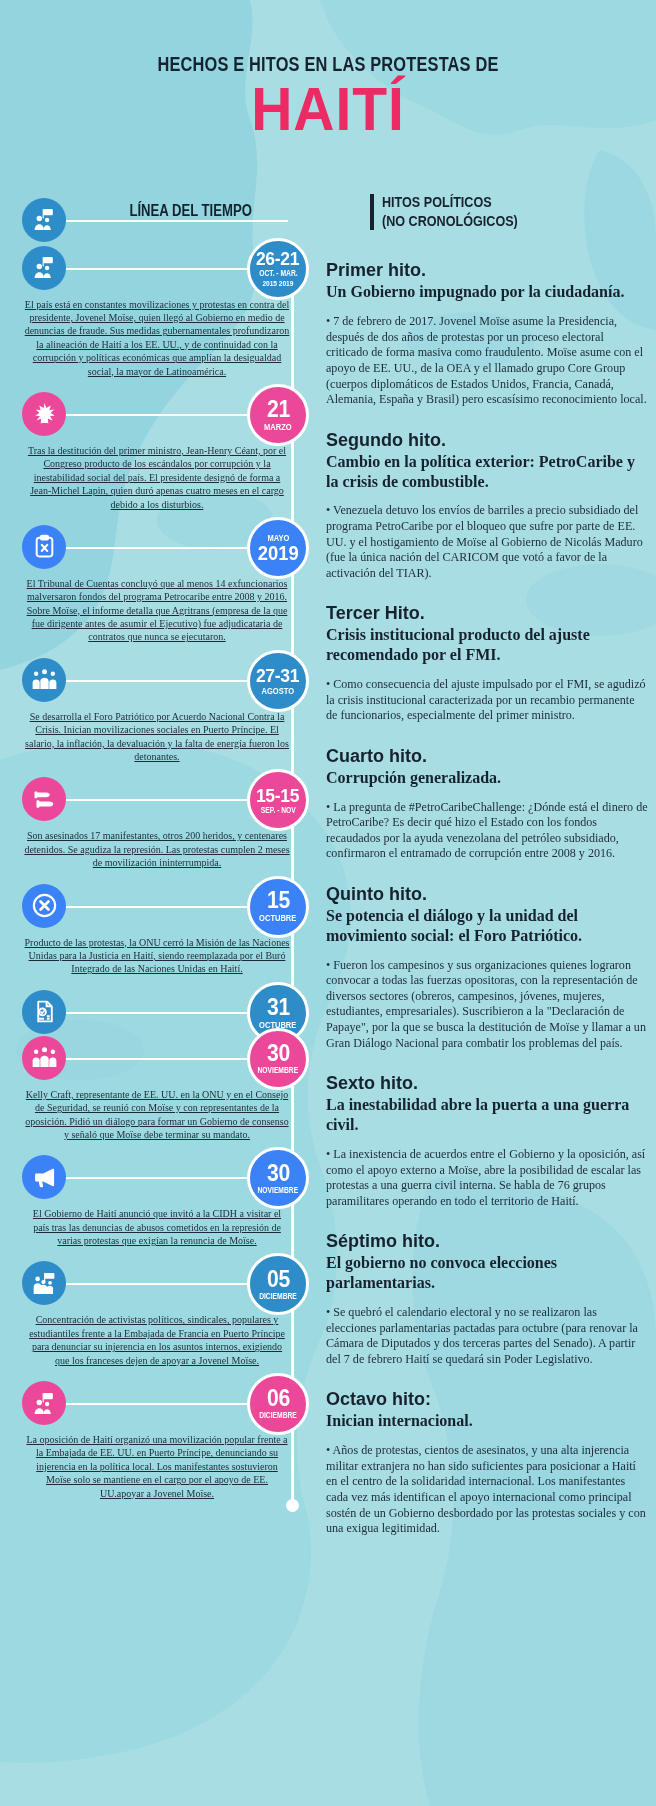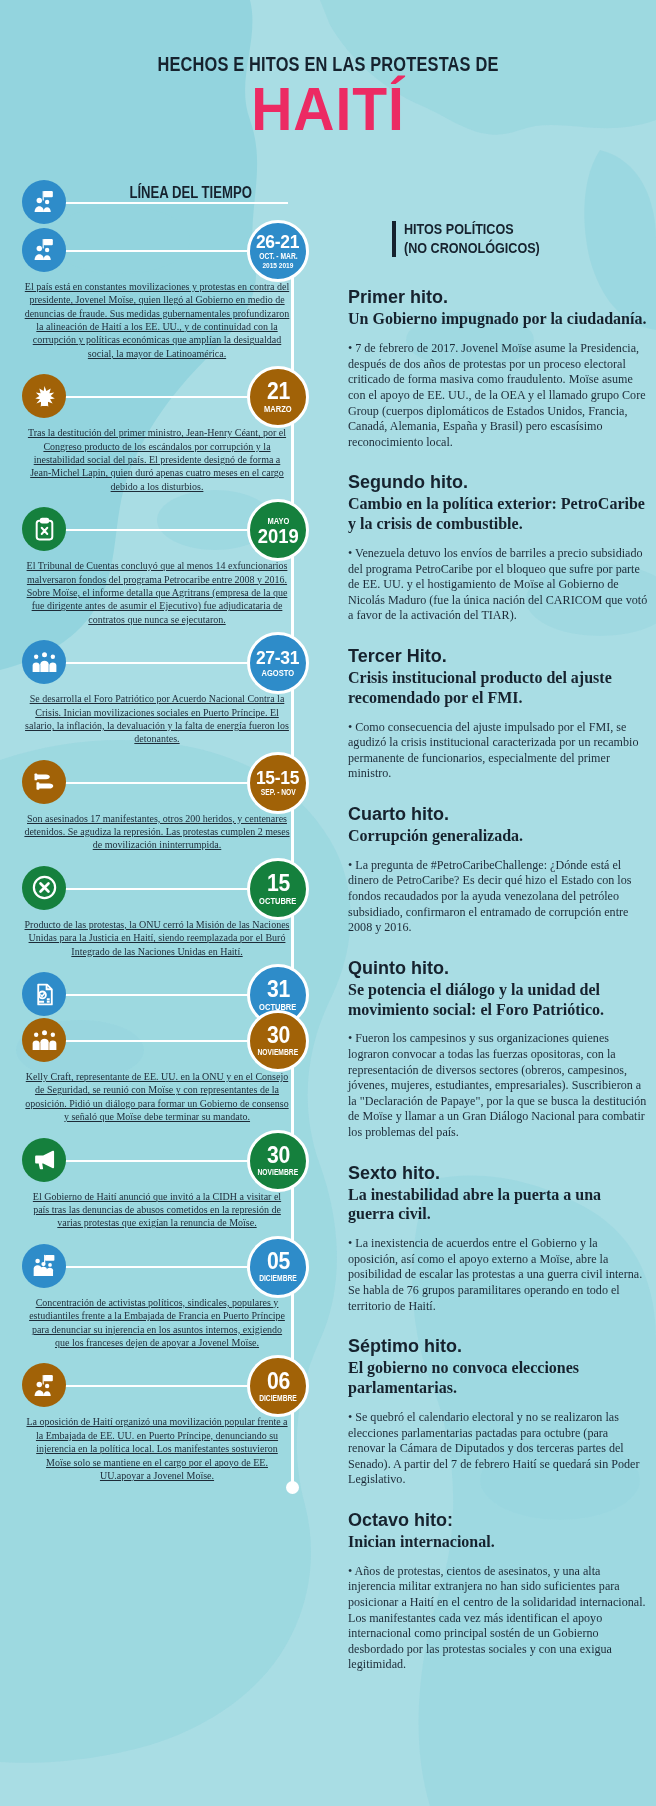--- a/index.html
+++ b/index.html
@@ -54,24 +54,23 @@
     color: #ec2a63;
     letter-spacing: 1px;
     transform: scaleX(0.92);
     margin-top: 4px;
     display: block;
   }
 
   
   .columns {
     position: relative;
-    margin-top: 39px;
+    margin-top: 12px;
     display: flex;
-    align-items: flex-start;
-    gap: 22px;
+    align-items: center;
   }
 
   
   .timeline-col {
     width: 312px;
     position: relative;
     flex: 0 0 312px;
   }
 
   .tl-header {
@@ -196,22 +195,22 @@
     font-size: 10px;
     line-height: 1.34;
     color: #1d2b38;
     text-align: center;
     padding: 6px 22px 14px 24px;
     text-decoration: underline;
   }
 
   
   .c-blue   { background: #2e8cc9; }
-  .c-pink   { background: #a16207; }
-  .c-teal   { background: #15803d; }
+  .c-pink   { background: #ec4899; }
+  .c-teal   { background: #3b82f6; }
 
   
   .hitos-col {
     flex: 1;
     padding: 0 8px 0 14px;
     position: relative;
   }
 
   .hitos-head {
     display: flex;

